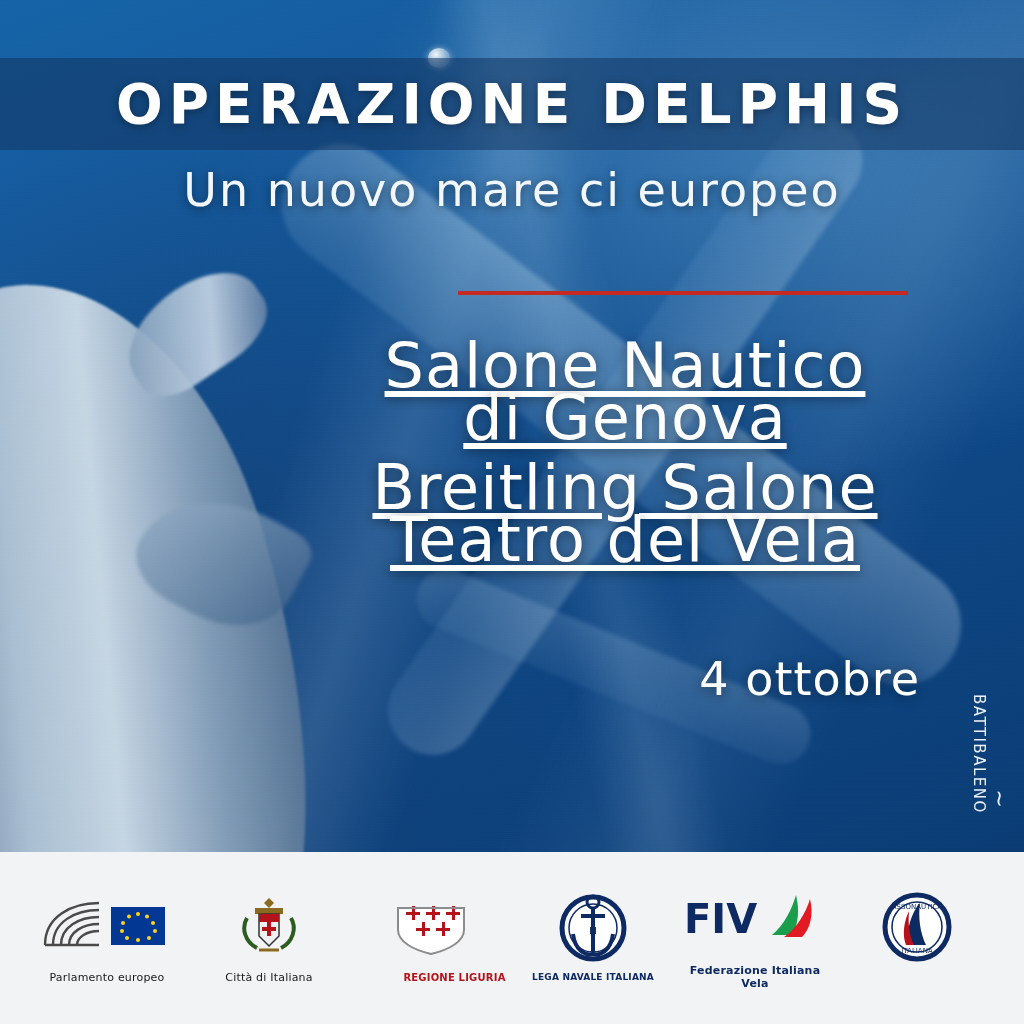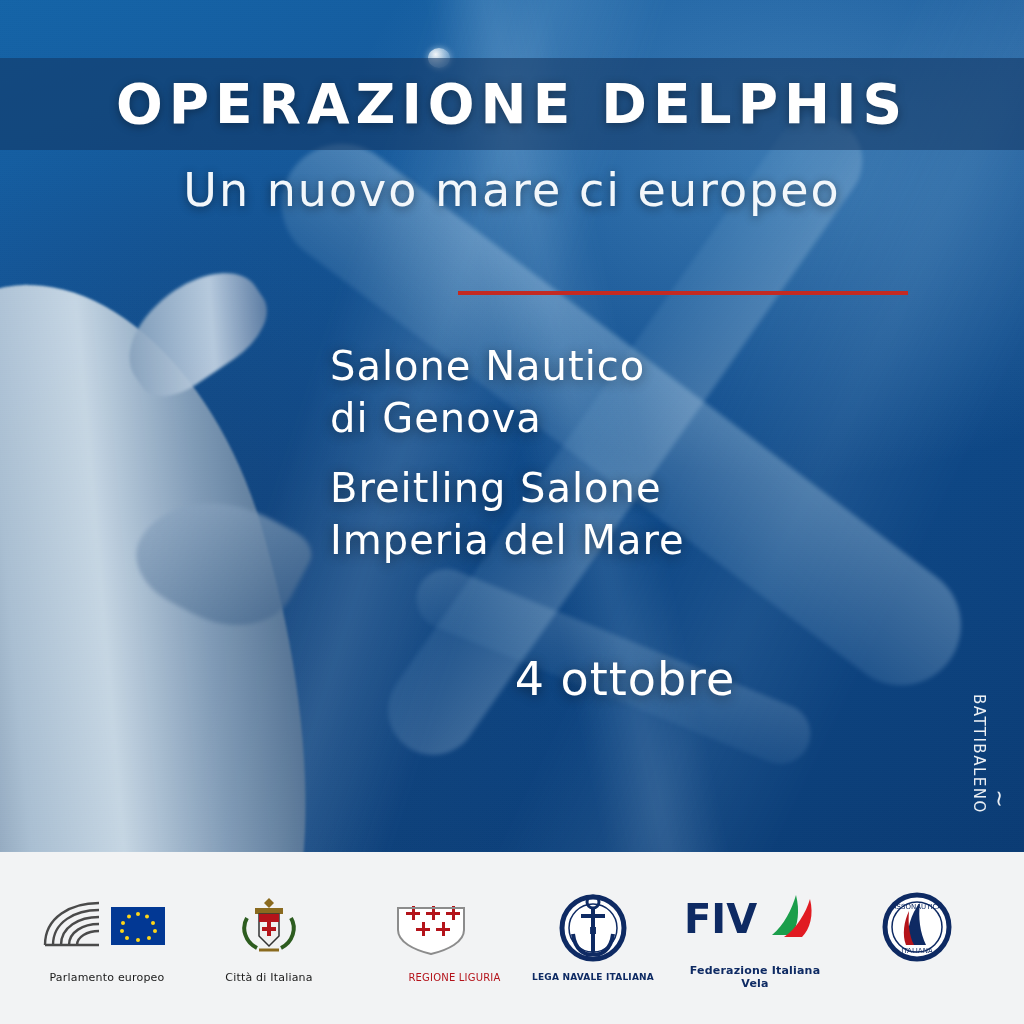--- a/index.html
+++ b/index.html
@@ -155,34 +155,35 @@
   .rule {
     position: absolute;
     left: 458px; top: 291px;
     width: 450px; height: 4px;
     background: #c42a22;
   }
   .venue {
     position: absolute;
     left: 330px; top: 340px;
     width: 590px;
-    text-align: left;
+    text-align: center;
     color: #ffffff;
-    font-size: 40px;
+    font-size: 62px;
     line-height: 52px;
     letter-spacing: 1px;
     text-shadow: 0 2px 12px rgba(0,0,0,.45);
+    text-decoration: underline;
   }
   .venue .line { display: block; white-space: nowrap; }
   .venue .gap { margin-top: 18px; }
   .datetime {
     position: absolute;
     left: 330px; top: 655px;
     width: 590px;
-    text-align: center;
+    text-align: right;
     color: #ffffff;
     font-size: 46px;
     line-height: 48px;
     letter-spacing: 1px;
     text-shadow: 0 2px 12px rgba(0,0,0,.45);
   }
   .datetime .line { display: block; }
 
   
   .watermark {
@@ -222,21 +223,21 @@
     justify-content: center;
     width: 150px;
   }
   .logo .caption {
     margin-top: 12px;
     font-size: 11px;
     color: #1a1a1a;
     text-align: center;
     letter-spacing: .2px;
   }
-  .logo .caption.red { color: #b4131a; font-weight: 400; font-size: 10px; padding-left: 47px; }
+  .logo .caption.red { color: #b4131a; font-weight: 700; font-size: 10px; padding-left: 47px; }
   .logo .caption.navy { color: #0e2a63; font-weight: 700; font-size: 11px; }
   .mark { height: 66px; display: flex; align-items: center; justify-content: center; }
 </style>
 </head>
 <body>
 
 <div id="poster">
 
   <div class="photo">
     <div class="shaft s1"></div>
@@ -255,21 +256,21 @@
   <div class="title-band"></div>
   <div class="title">OPERAZIONE DELPHIS</div>
   <div class="subtitle">Un nuovo mare ci europeo</div>
 
   <div class="rule"></div>
 
   <div class="venue">
     <span class="line">Salone Nautico</span>
     <span class="line">di Genova</span>
     <span class="line gap">Breitling Salone</span>
-    <span class="line">Imperia del Mare</span>
+    <span class="line">Teatro del Vela</span>
   </div>
 
   <div class="datetime">
     <span class="line">4 ottobre</span>
   </div>
 
   <div class="watermark">
     <span class="wm-mark">∼</span>
     <span>BATTIBALENO</span>
   </div>

